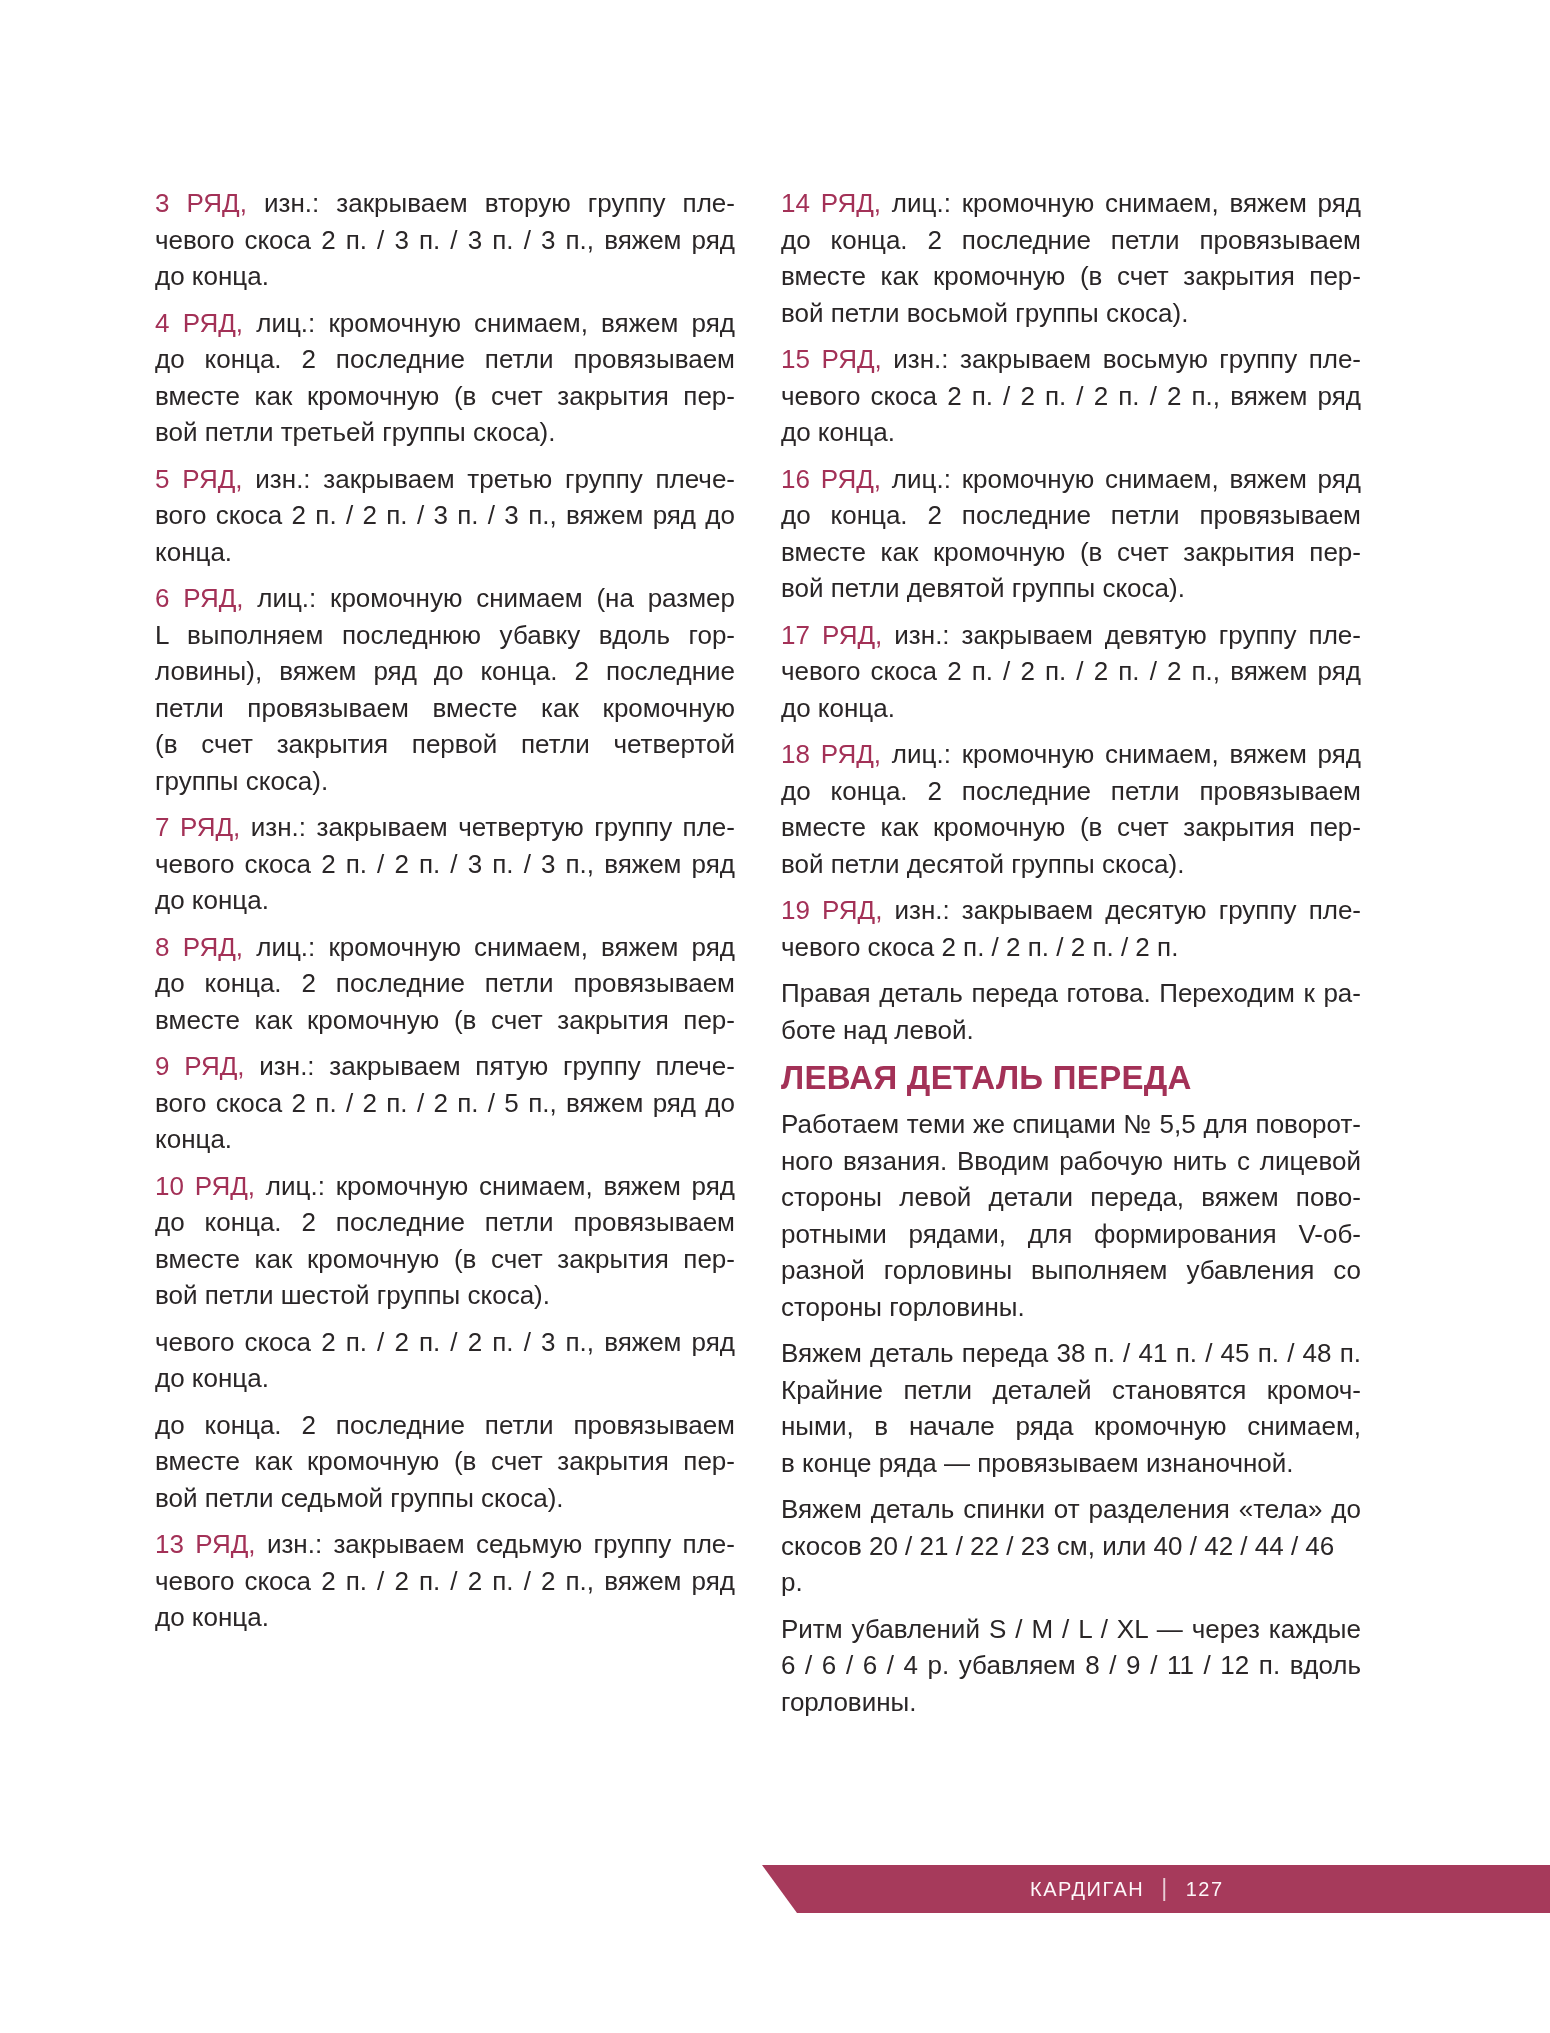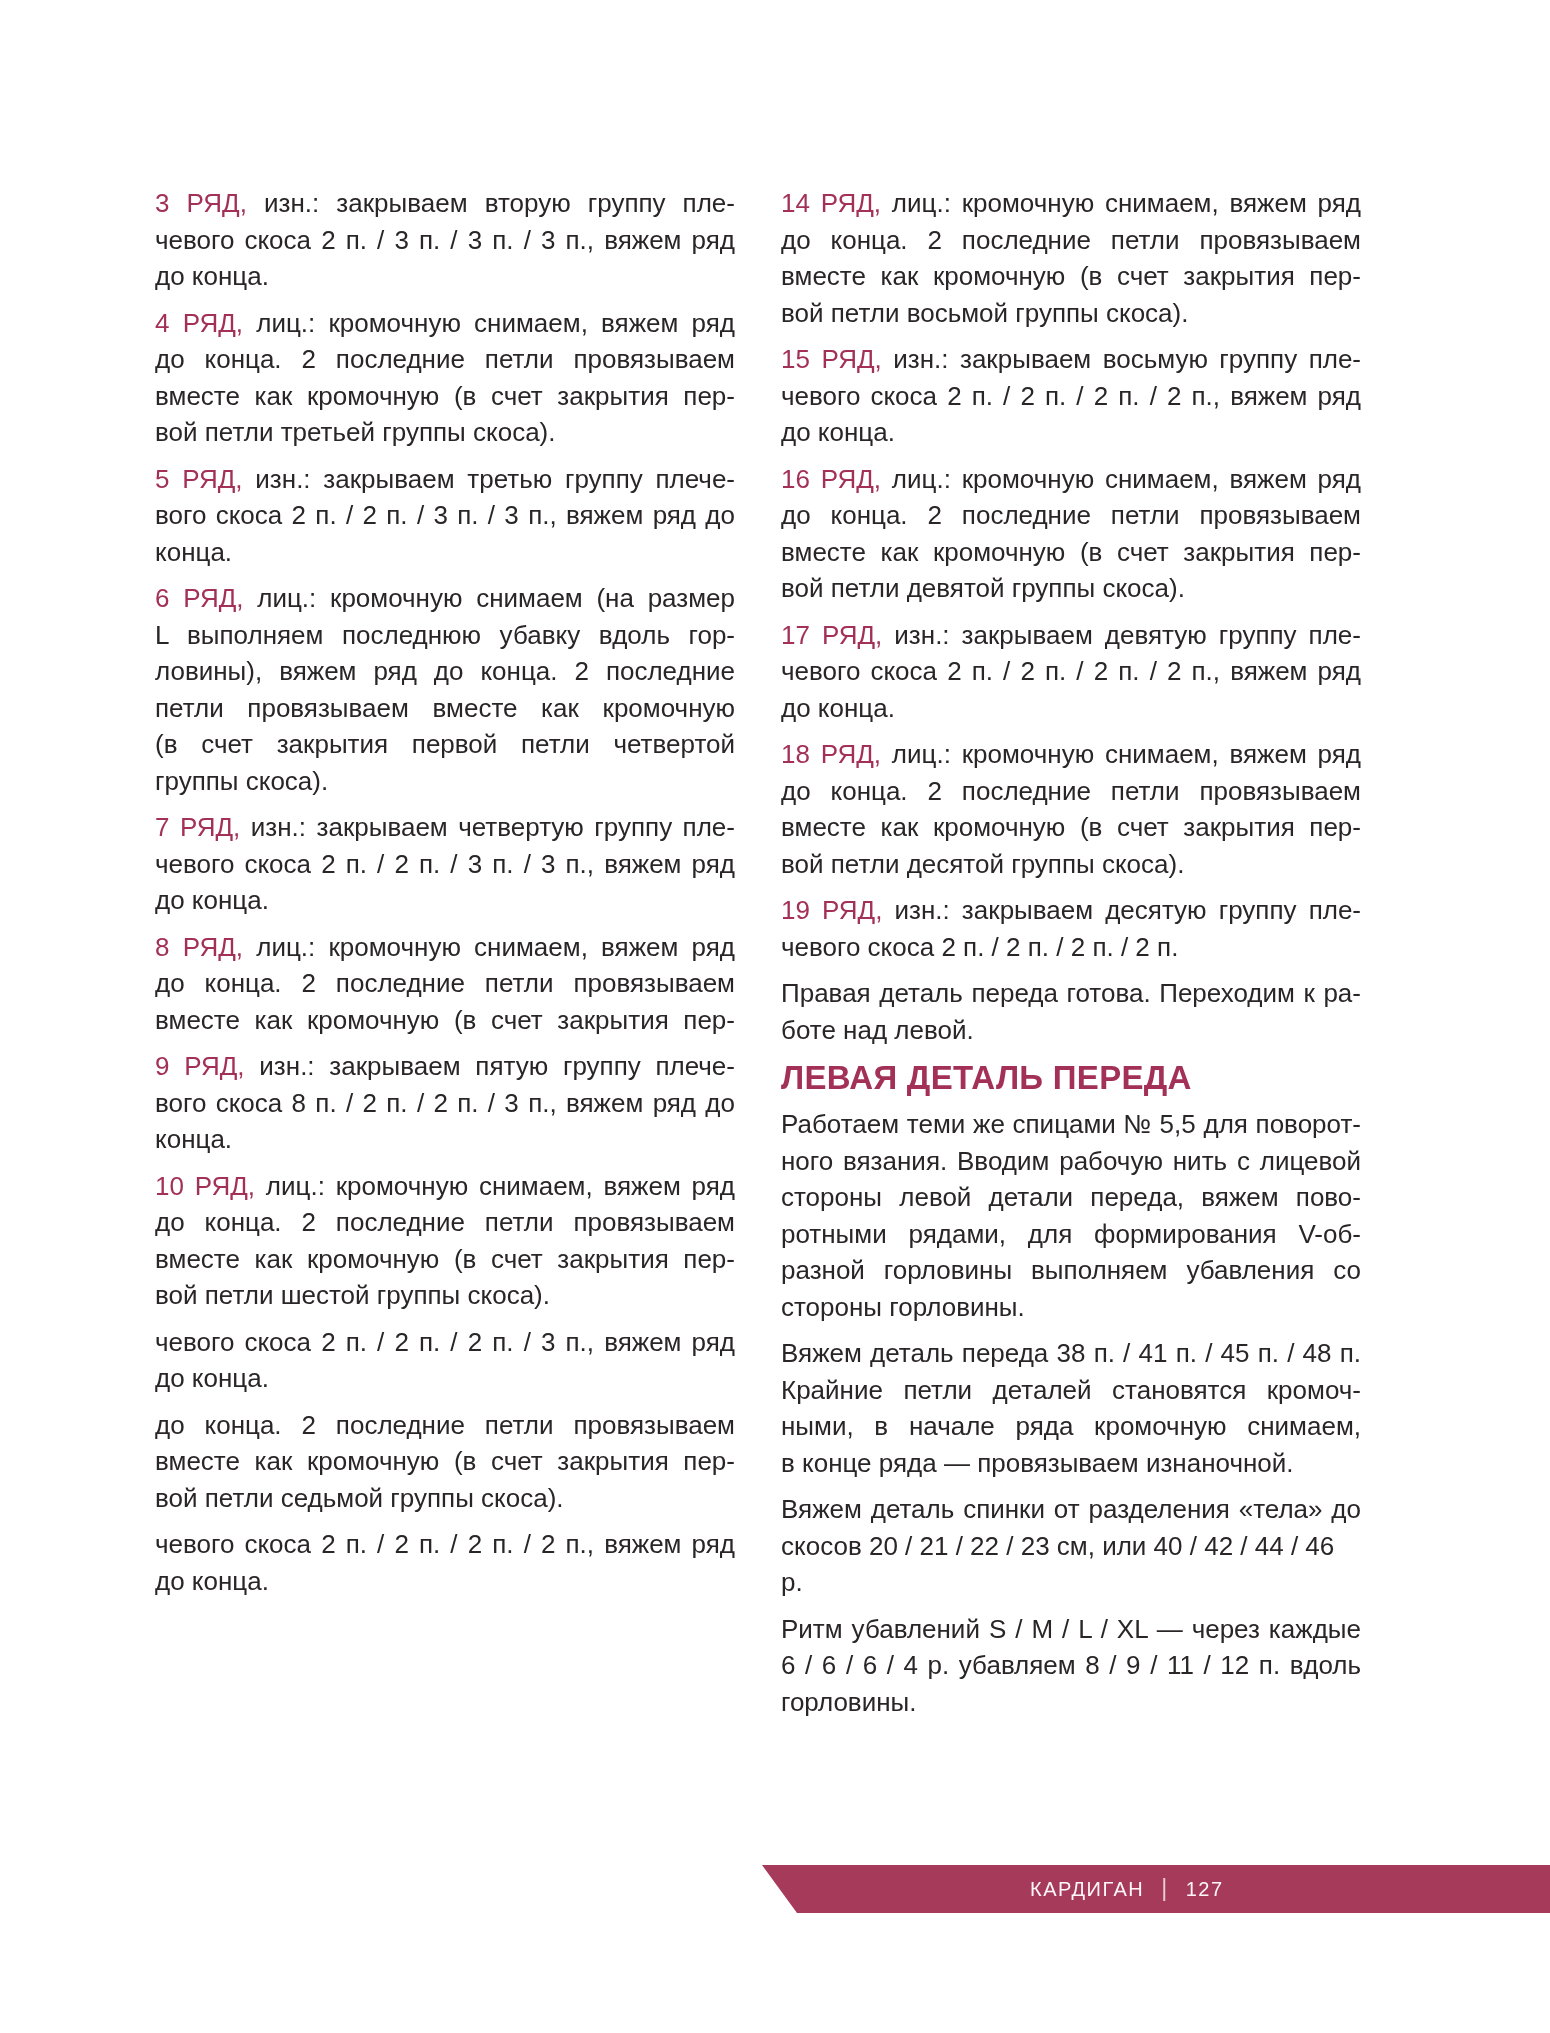--- a/index.html
+++ b/index.html
@@ -95,39 +95,40 @@
         <div class="ln j">чевого скоса 2 п. / 2 п. / 3 п. / 3 п., вяжем ряд</div>
         <div class="ln">до конца.</div>
       </div>
       <div class="para">
         <div class="ln j"><span class="row-label">8 РЯД, </span>лиц.: кромочную снимаем, вяжем ряд</div>
         <div class="ln j">до конца. 2 последние петли провязываем</div>
         <div class="ln j">вместе как кромочную (в счет закрытия пер-</div>
       </div>
       <div class="para">
         <div class="ln j"><span class="row-label">9 РЯД, </span>изн.: закрываем пятую группу плече-</div>
-        <div class="ln j">вого скоса 8 п. / 2 п. / 2 п. / 3 п., вяжем ряд до</div>
+        <div class="ln j">вого скоса 2 п. / 2 п. / 2 п. / 5 п., вяжем ряд до</div>
         <div class="ln">конца.</div>
       </div>
       <div class="para">
         <div class="ln j"><span class="row-label">10 РЯД, </span>лиц.: кромочную снимаем, вяжем ряд</div>
         <div class="ln j">до конца. 2 последние петли провязываем</div>
         <div class="ln j">вместе как кромочную (в счет закрытия пер-</div>
         <div class="ln">вой петли шестой группы скоса).</div>
       </div>
       <div class="para">
         <div class="ln j">чевого скоса 2 п. / 2 п. / 2 п. / 3 п., вяжем ряд</div>
         <div class="ln">до конца.</div>
       </div>
       <div class="para">
         <div class="ln j">до конца. 2 последние петли провязываем</div>
         <div class="ln j">вместе как кромочную (в счет закрытия пер-</div>
         <div class="ln">вой петли седьмой группы скоса).</div>
       </div>
       <div class="para">
+        <div class="ln j"><span class="row-label">13 РЯД, </span>изн.: закрываем седьмую группу пле-</div>
         <div class="ln j">чевого скоса 2 п. / 2 п. / 2 п. / 2 п., вяжем ряд</div>
         <div class="ln">до конца.</div>
       </div>
     </div>
 
   <div class="col col-right" id="col-right">
       <div class="para">
         <div class="ln j"><span class="row-label">14 РЯД, </span>лиц.: кромочную снимаем, вяжем ряд</div>
         <div class="ln j">до конца. 2 последние петли провязываем</div>
         <div class="ln j">вместе как кромочную (в счет закрытия пер-</div>

